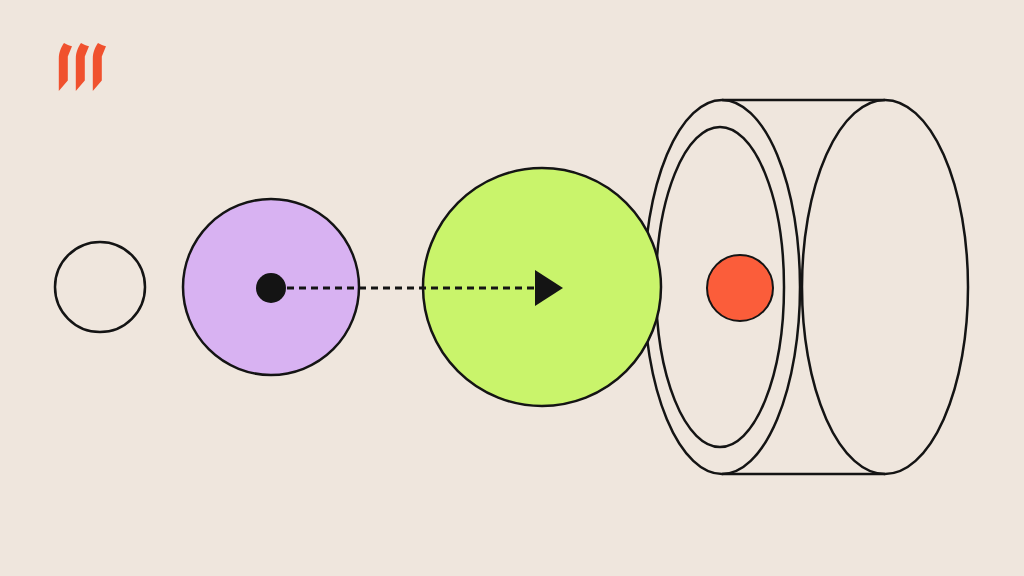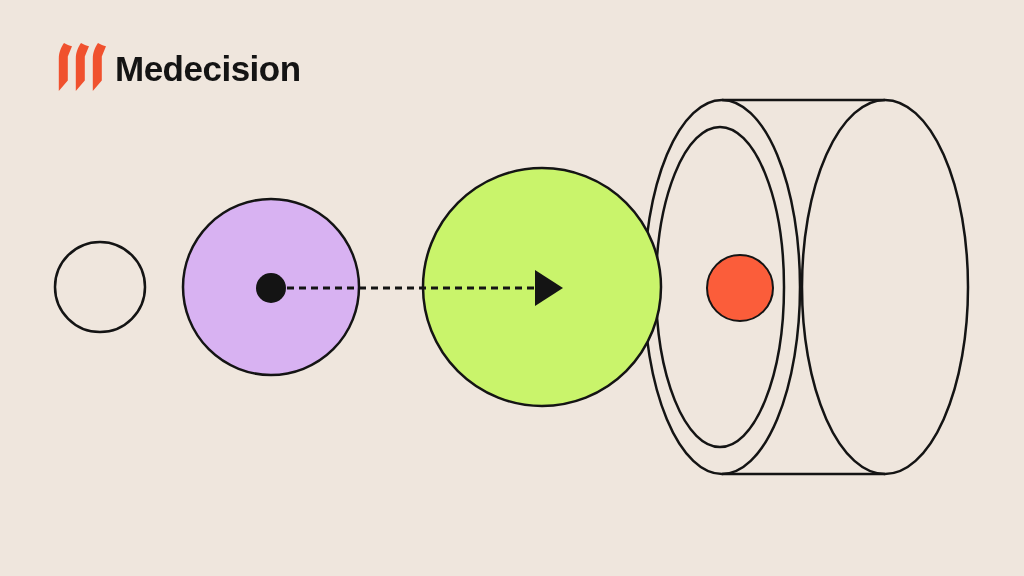--- a/index.html
+++ b/index.html
@@ -60,15 +60,14 @@
       <circle cx="271" cy="288" r="15" fill="#141414"></circle>
       <circle cx="740" cy="288" r="33" fill="#fb5d3a" stroke="#141414" stroke-width="2"></circle>
     </svg>
 
   <div class="logo">
     <svg class="logo-mark" width="50" height="48" viewBox="0 0 50 48">
       <path class="mark-stroke" d="M8 0 C10.5 1.5 13.5 2.6 16 3.2 L11.8 13.5 L11.8 37.5 L2.8 48 L2.8 15.5 C2.8 9.5 5.2 4 8 0 Z" fill="#f0512e"></path>
       <path class="mark-stroke" transform="translate(17,0)" d="M8 0 C10.5 1.5 13.5 2.6 16 3.2 L11.8 13.5 L11.8 37.5 L2.8 48 L2.8 15.5 C2.8 9.5 5.2 4 8 0 Z" fill="#f0512e"></path>
       <path class="mark-stroke" transform="translate(34,0)" d="M8 0 C10.5 1.5 13.5 2.6 16 3.2 L11.8 13.5 L11.8 37.5 L2.8 48 L2.8 15.5 C2.8 9.5 5.2 4 8 0 Z" fill="#f0512e"></path>
     </svg>
-    <span class="logo-text" style="color: rgb(20, 20, 20);">Medecision</span>
   </div>
 </div>
 
 </body></html>

